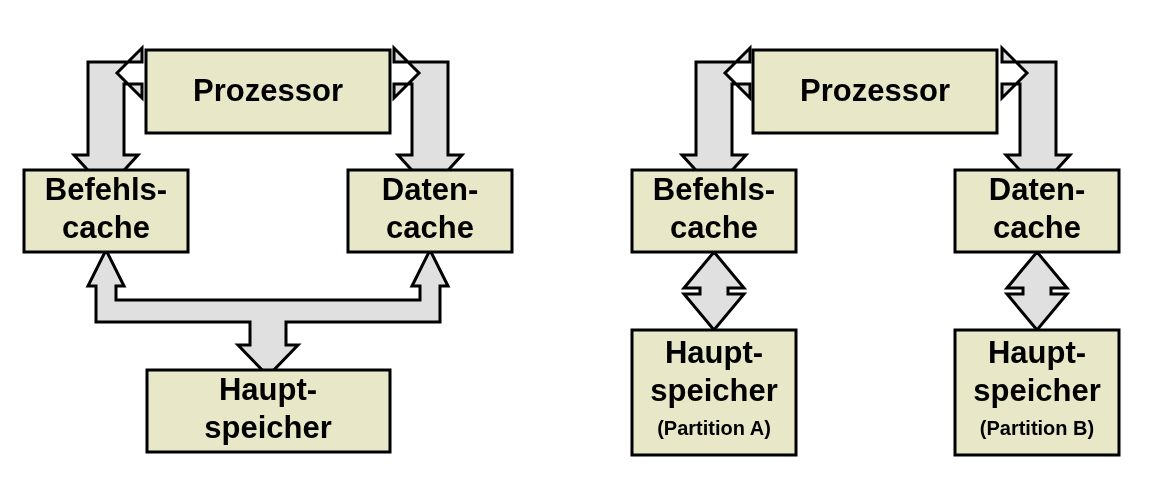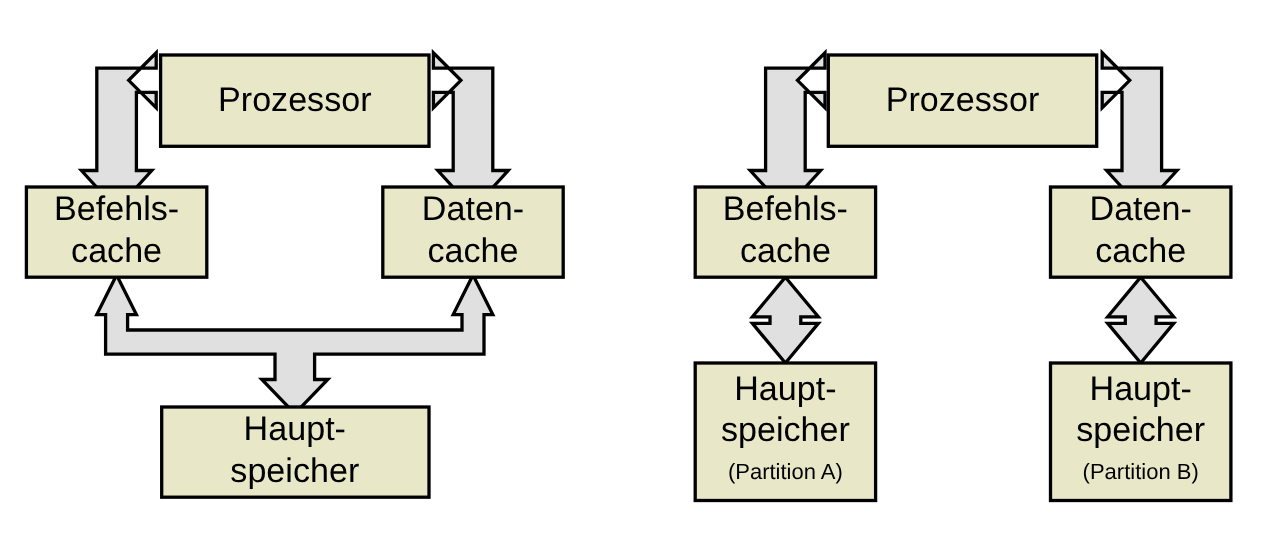--- a/index.html
+++ b/index.html
@@ -9,20 +9,21 @@
   }
   body {
     font-family: "Liberation Sans", sans-serif;
   }
   #stage {
     position: relative;
     width: 1161px;
     height: 498px;
     background: #ffffff;
     overflow: hidden;
+    font-weight: bold;
   }
   svg.diagram {
     position: absolute;
     left: 0;
     top: 0;
     width: 1161px;
     height: 498px;
   }
   .node-rect {
     fill: #e8e8c8;

